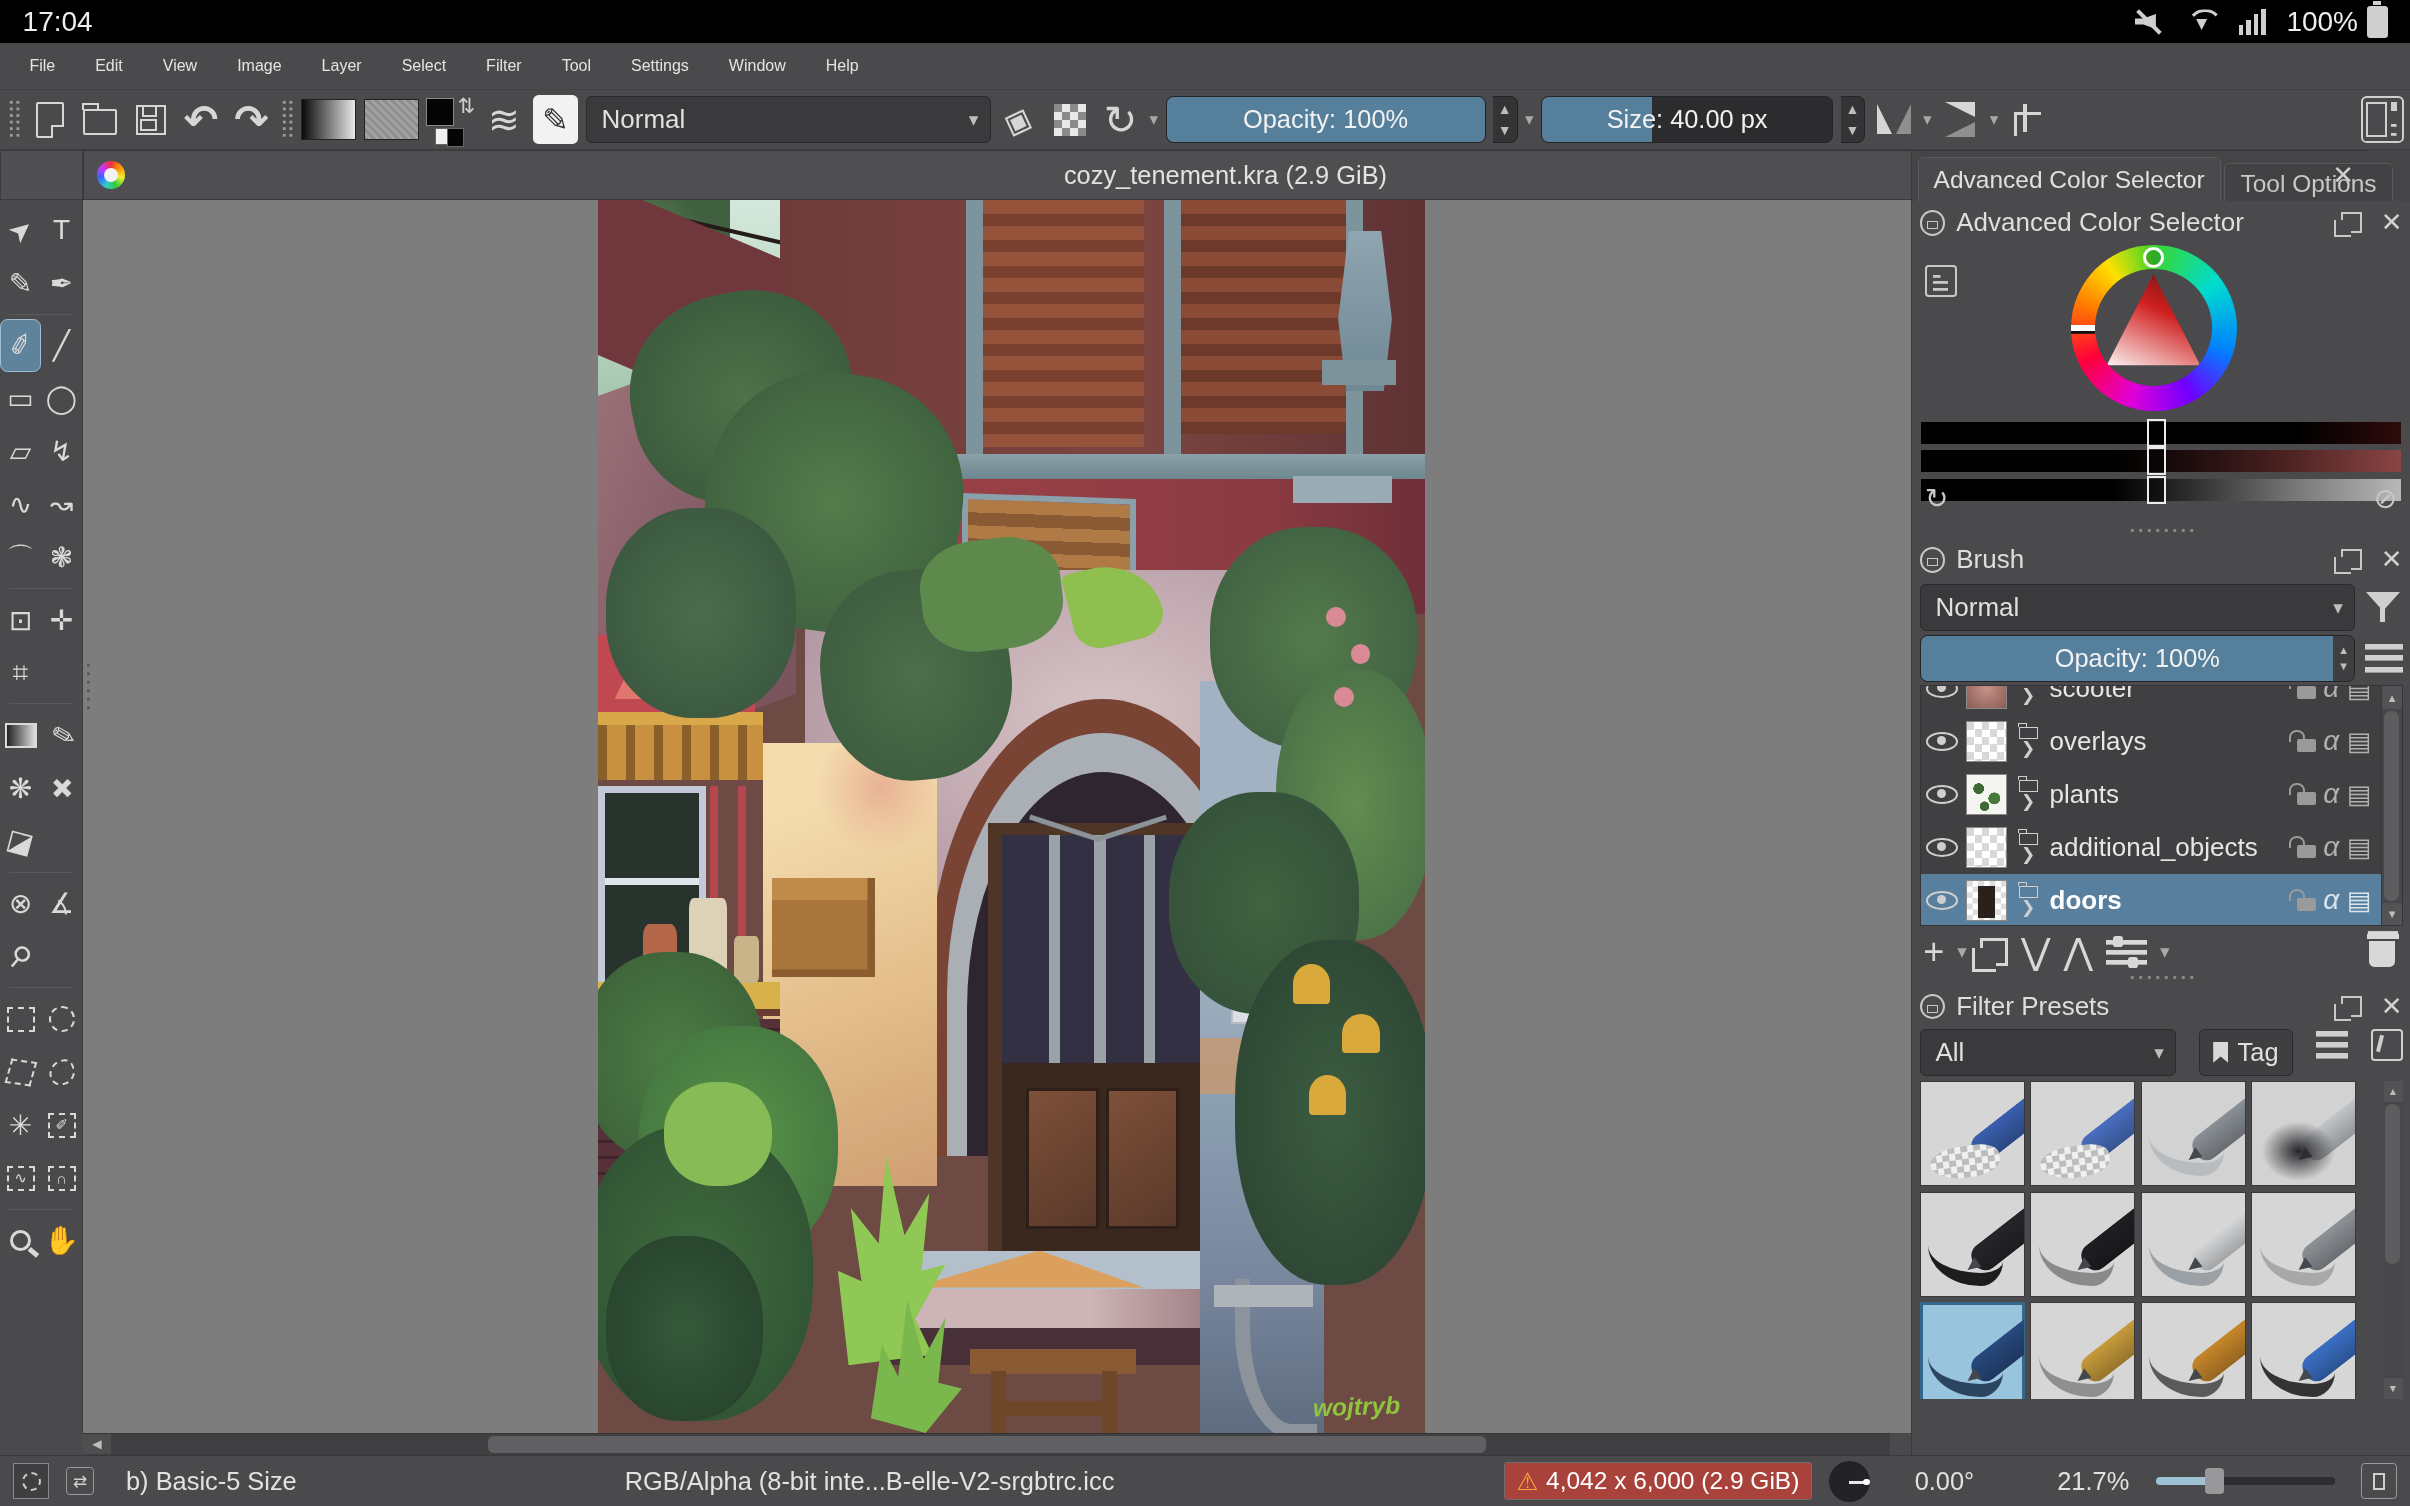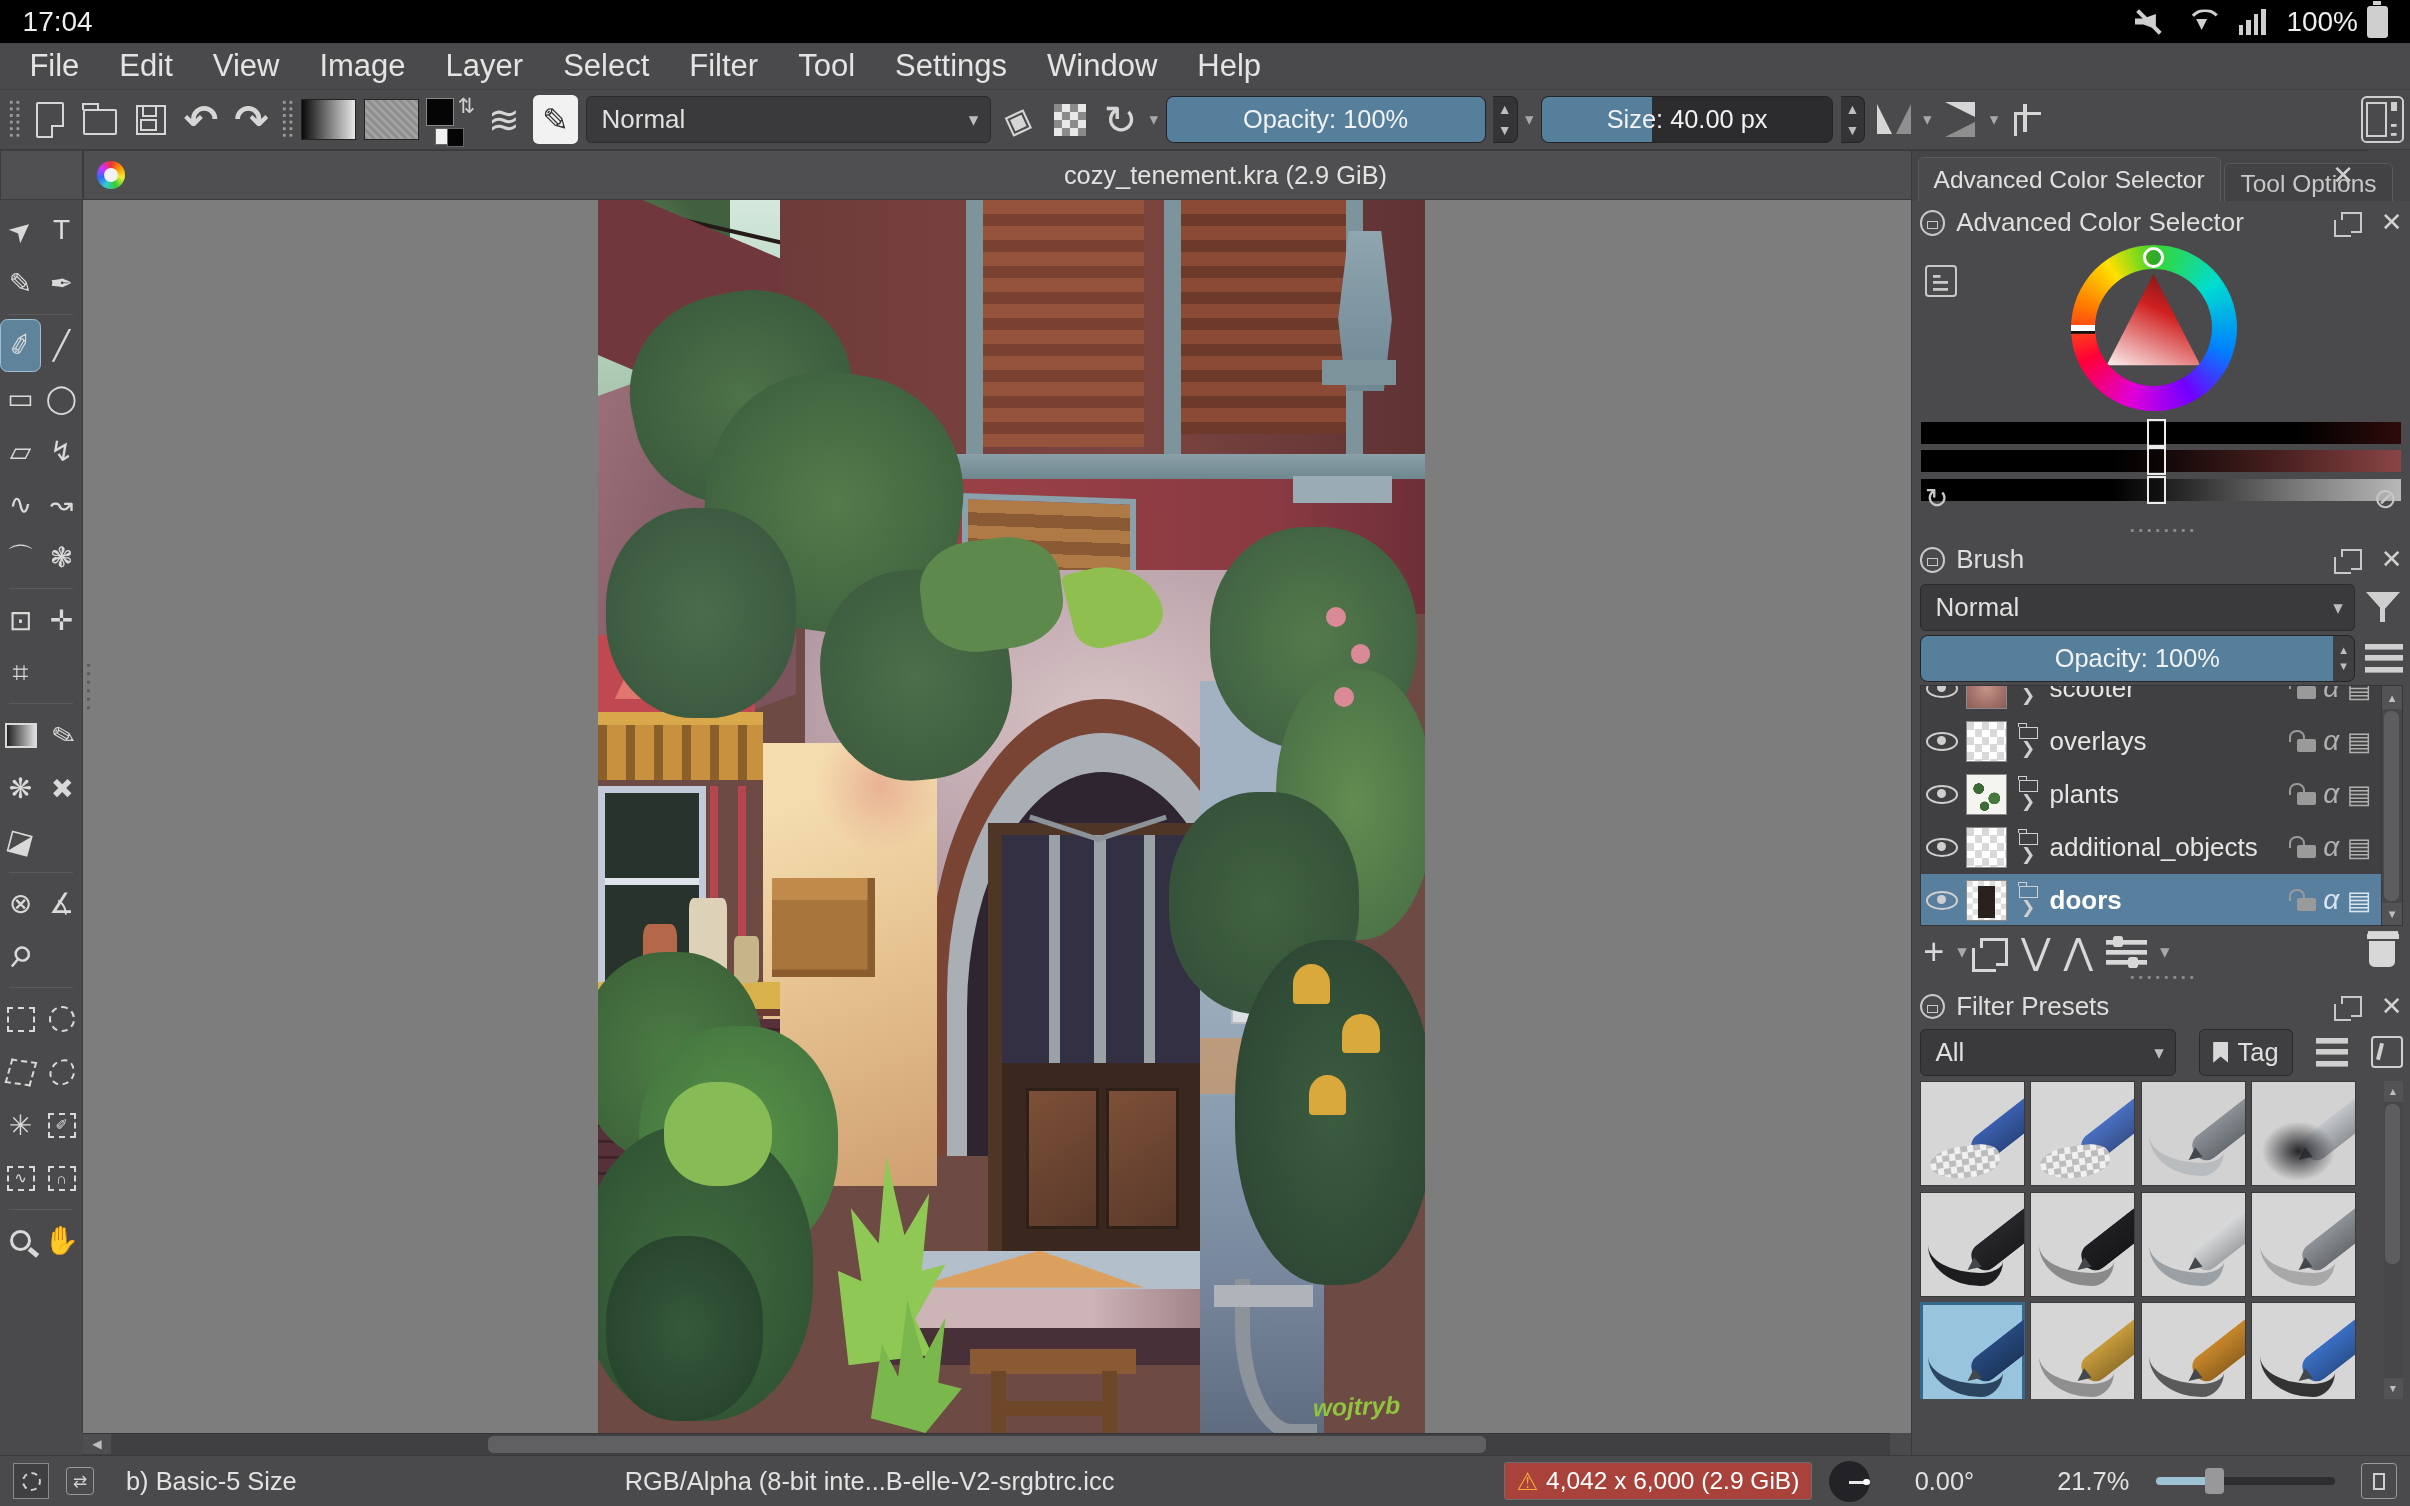--- a/index.html
+++ b/index.html
@@ -20,21 +20,21 @@
   .ic-wifi::after{content:"";position:absolute;left:12.2px;top:11.3px;width:11.3px;height:11.3px;background:#cfcfcf;
     clip-path:polygon(0 0,100% 0,50% 100%);}
   .ic-signal{display:flex;align-items:flex-end;gap:2.8px;margin:0 9.4px;}
   .ic-signal i{display:block;width:4.7px;background:#cfcfcf;}
   .ic-batt{width:21px;height:32px;border:1.9px solid #cfcfcf;border-radius:2.8px;position:relative;margin-left:9.4px;background:#cfcfcf;}
   .ic-batt::before{content:"";position:absolute;left:4.7px;top:-5.6px;width:7.5px;height:3.8px;background:#cfcfcf;}
   #androidbar .pct{font-size:28px;margin-left:11.3px;}
 
   
   #menubar{height:47px;background:#4a494b;display:flex;align-items:center;padding-left:9.4px;border-bottom:0.9px solid #414042;}
-  .menu-item{padding:0 20px;font-size:31px;color:#e4e4e4;}
+  .menu-item{padding:0 20px;font-size:16px;color:#e4e4e4;}
 
   
   #toolbar{height:60px;background:#4a494b;display:flex;align-items:center;gap:7.5px;padding:0 7.5px;border-bottom:0.9px solid #3c3b3d;}
   .grip{width:13px;height:41px;background:radial-gradient(circle,#9a9a9a 1.4px,transparent 1.9px) 0 0/6.6px 6.6px;}
   .tb-ic{width:43px;height:43px;display:flex;align-items:center;justify-content:center;font-size:32px;color:#d6d6d6;}
   .ic-newdoc{width:28px;height:36px;border:2.8px solid #d6d6d6;border-radius:1.9px;position:relative;background:transparent;}
   .ic-newdoc::after{content:"";position:absolute;right:-2.8px;bottom:-2.8px;width:11.3px;height:11.3px;background:#4a494b;border-left:2.8px solid #d6d6d6;border-top:2.8px solid #d6d6d6;}
   .ic-folder{width:34px;height:26px;border:2.8px solid #d6d6d6;border-radius:1.9px;position:relative;margin-top:5.6px;}
   .ic-folder::before{content:"";position:absolute;left:-2.8px;top:-8.5px;width:13px;height:5.6px;border:2.8px solid #d6d6d6;border-bottom:none;}
   .ic-save{width:30px;height:30px;border:2.8px solid #d6d6d6;position:relative;}
@@ -259,21 +259,21 @@
   #layer-btns .small{font-size:19px;color:#a8a8a8;}
   .ic-dup{width:28px;height:28px;border:3.8px solid #d8d8d8;position:relative;}
   .ic-dup::after{content:"";position:absolute;left:-11.3px;top:7.5px;width:21px;height:21px;border:3.8px solid #d8d8d8;border-top:none;border-right:none;background:#4a494b;}
   .ic-mixer{width:41px;height:32px;background:linear-gradient(#d8d8d8,#d8d8d8) 0 3.8px/41px 4.7px no-repeat,linear-gradient(#d8d8d8,#d8d8d8) 0 14px/41px 4.7px no-repeat,linear-gradient(#d8d8d8,#d8d8d8) 0 24.5px/41px 4.7px no-repeat;position:relative;}
   .ic-mixer::before{content:"";position:absolute;left:7.5px;top:0;width:9.4px;height:11.3px;background:#d8d8d8;border-radius:2.8px;}
   .ic-mixer::after{content:"";position:absolute;right:9.4px;top:21px;width:9.4px;height:11.3px;background:#d8d8d8;border-radius:2.8px;}
   .ic-trash{width:32px;height:36px;position:relative;margin-left:auto;}
   .ic-trash::before{content:"";position:absolute;left:1.9px;top:7.5px;width:26px;height:26px;background:#d8d8d8;border-radius:0 0 5.6px 5.6px;}
   .ic-trash::after{content:"";position:absolute;left:0;top:0;width:32px;height:4.7px;background:#d8d8d8;box-shadow:0 -3.8px 0 -0.9px #d8d8d8;}
   
-  #bp-controls{display:flex;align-items:center;gap:23px;margin:1.9px 0 5.6px 0;}
+  #bp-controls{display:flex;align-items:flex-start;gap:23px;margin:1.9px 0 5.6px 0;}
   #dd-tagfilter{flex:1;}
   #btn-tag{height:47px;border:1.9px solid #2a292b;background:#3f3e40;border-radius:5.6px;display:flex;align-items:center;gap:9.4px;padding:0 13px;font-size:25.4px;color:#e0e0e0;}
   .ic-bookmark{width:15px;height:21px;background:#d8d8d8;clip-path:polygon(0 0,100% 0,100% 100%,50% 70%,0 100%);}
   .ic-brushbox{width:32px;height:32px;border:2.8px solid #cfcfcf;border-radius:3.8px;position:relative;}
   .ic-brushbox::after{content:"";position:absolute;left:5.6px;top:4.7px;width:3.8px;height:17px;background:#cfcfcf;transform:rotate(14deg);}
   #bp-grid{display:grid;grid-template-columns:repeat(4,105px);gap:5.6px;height:318px;overflow:hidden;position:relative;padding-right:21px;}
   .bcell{width:105px;height:105px;position:relative;overflow:hidden;border:0.9px solid #3a393b;}
   .bcell.selected{outline:3.8px solid #35678c;outline-offset:-3.8px;}
   .bpen{position:absolute;right:-13px;top:5.6px;width:90px;height:28px;border-radius:13px;transform:rotate(-38deg);transform-origin:right top;}
   .bpen::after{content:"";position:absolute;left:-9.4px;top:7.5px;border-right:13px solid #44484c;border-top:6.6px solid transparent;border-bottom:6.6px solid transparent;}

